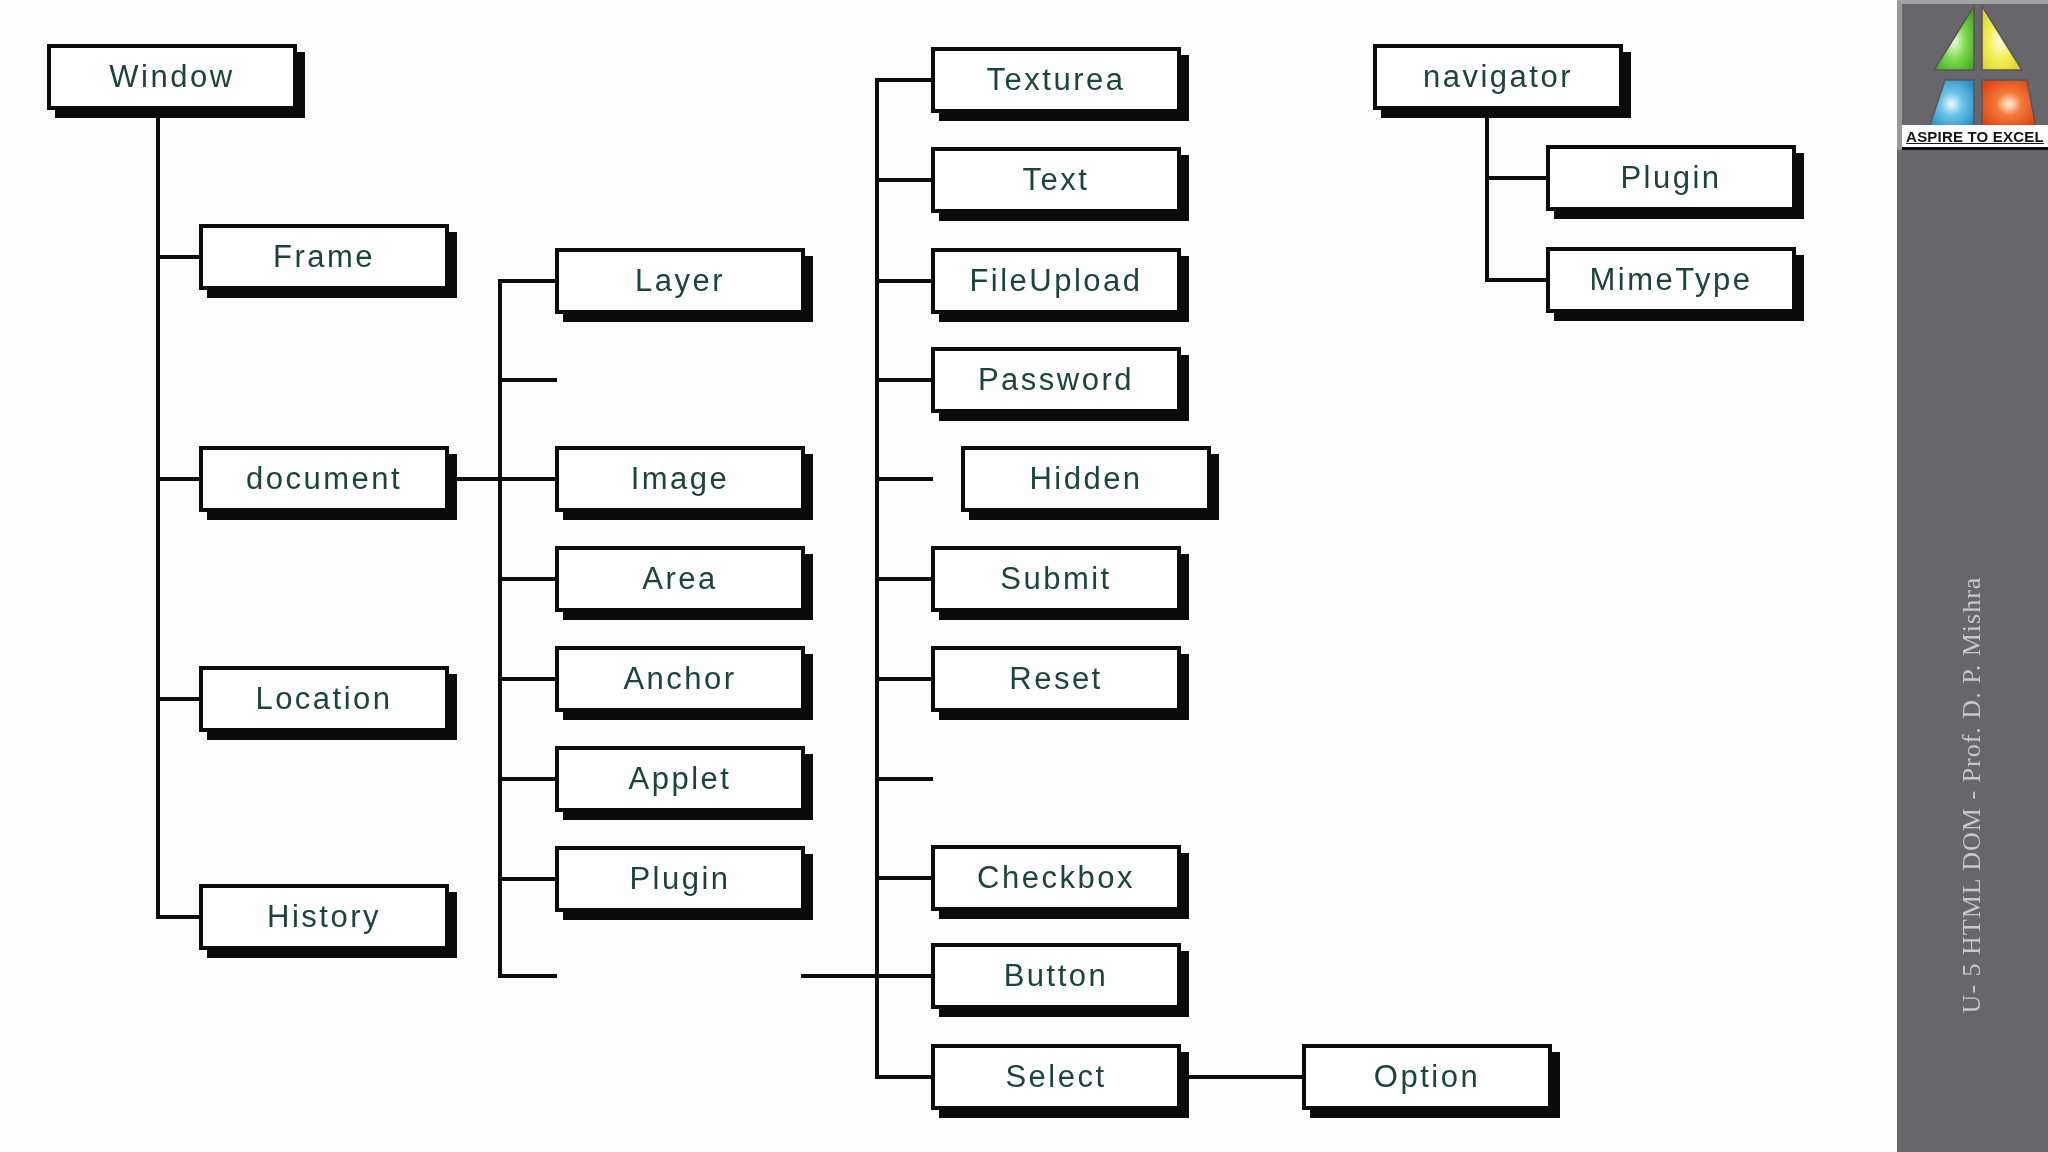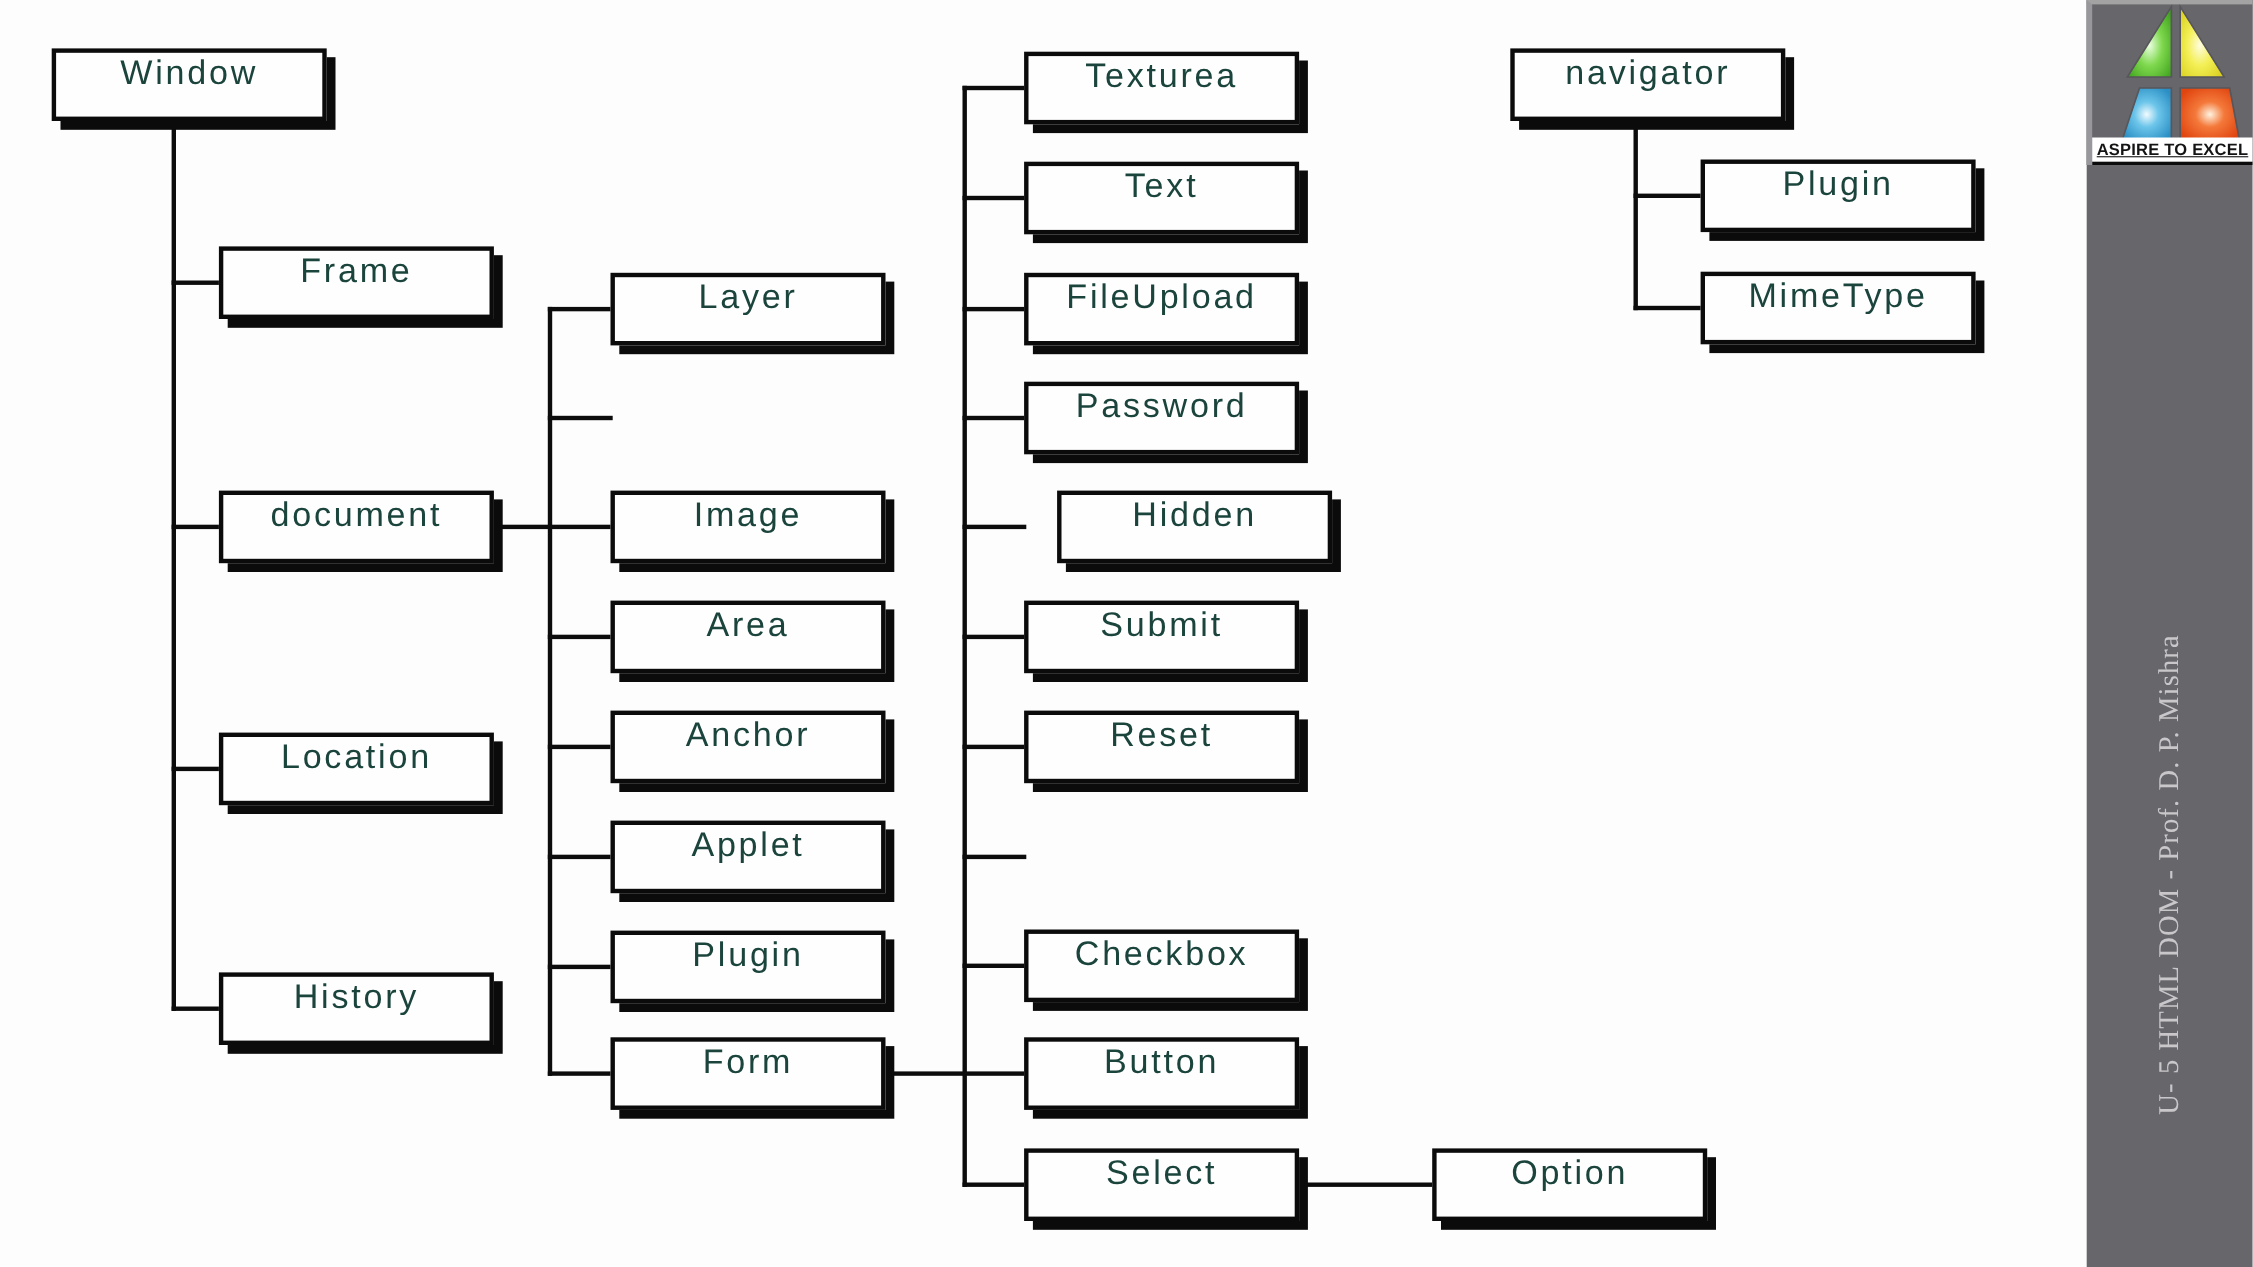--- a/index.html
+++ b/index.html
@@ -2,21 +2,21 @@
 <html><head>
 <meta charset="utf-8">
 <style>
   html,body{margin:0;padding:0;background:#fdfdfd;}
   .slide{position:relative;width:2048px;height:1152px;background:#fdfdfd;overflow:hidden;
          font-family:"Liberation Sans",sans-serif;}
   
   .node{position:absolute;width:250px;height:66px;background:#fefefe;
         border:4px solid #0b0b0b;box-sizing:border-box;
         box-shadow:8px 8px 0 0 #0b0b0b;
-        display:flex;justify-content:center;}
+        display:flex;align-items:center;justify-content:center;}
   .node span{color:#1b453c;font-size:31px;letter-spacing:2.5px;white-space:nowrap;}
   
   .hline{position:absolute;height:4px;background:#0c0c0c;}
   .vline{position:absolute;width:4px;background:#0c0c0c;}
   
   .sidebar{position:absolute;left:1897px;top:0;width:151px;height:1152px;background:#67666b;}
   .logo-block{position:absolute;left:1897px;top:0;width:151px;height:150px;
               background:#67666b;border-left:5px solid #98979c;border-top:4px solid #a3a3a3;
               box-sizing:border-box;}
   .logo-band{position:absolute;left:0;bottom:0;width:100%;height:22px;background:#ffffff;
@@ -97,23 +97,20 @@
     </div>
   <div class="node" style="left:555px;top:646px">
     <span>Anchor</span>
     </div>
   <div class="node" style="left:555px;top:746px">
     <span>Applet</span>
     </div>
   <div class="node" style="left:555px;top:846px">
     <span>Plugin</span>
     </div>
-  <div class="node" style="left:555px;top:943px">
-    <span>Form</span>
-    </div>
 
   <div class="node" style="left:931px;top:47px">
     <span>Texturea</span>
     </div>
   <div class="node" style="left:931px;top:248px">
     <span>FileUpload</span>
     </div>
   <div class="node" style="left:931px;top:147px">
     <span>Text</span>
     </div>

